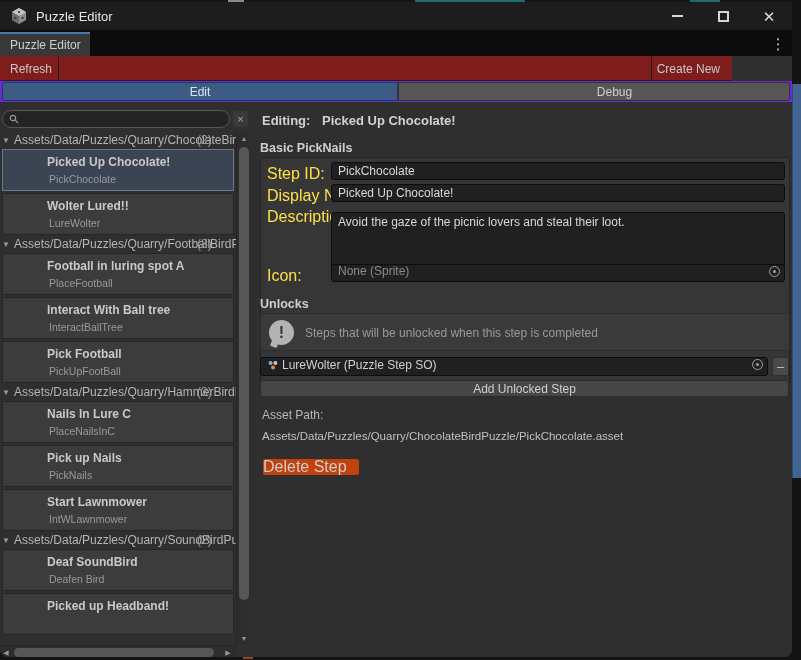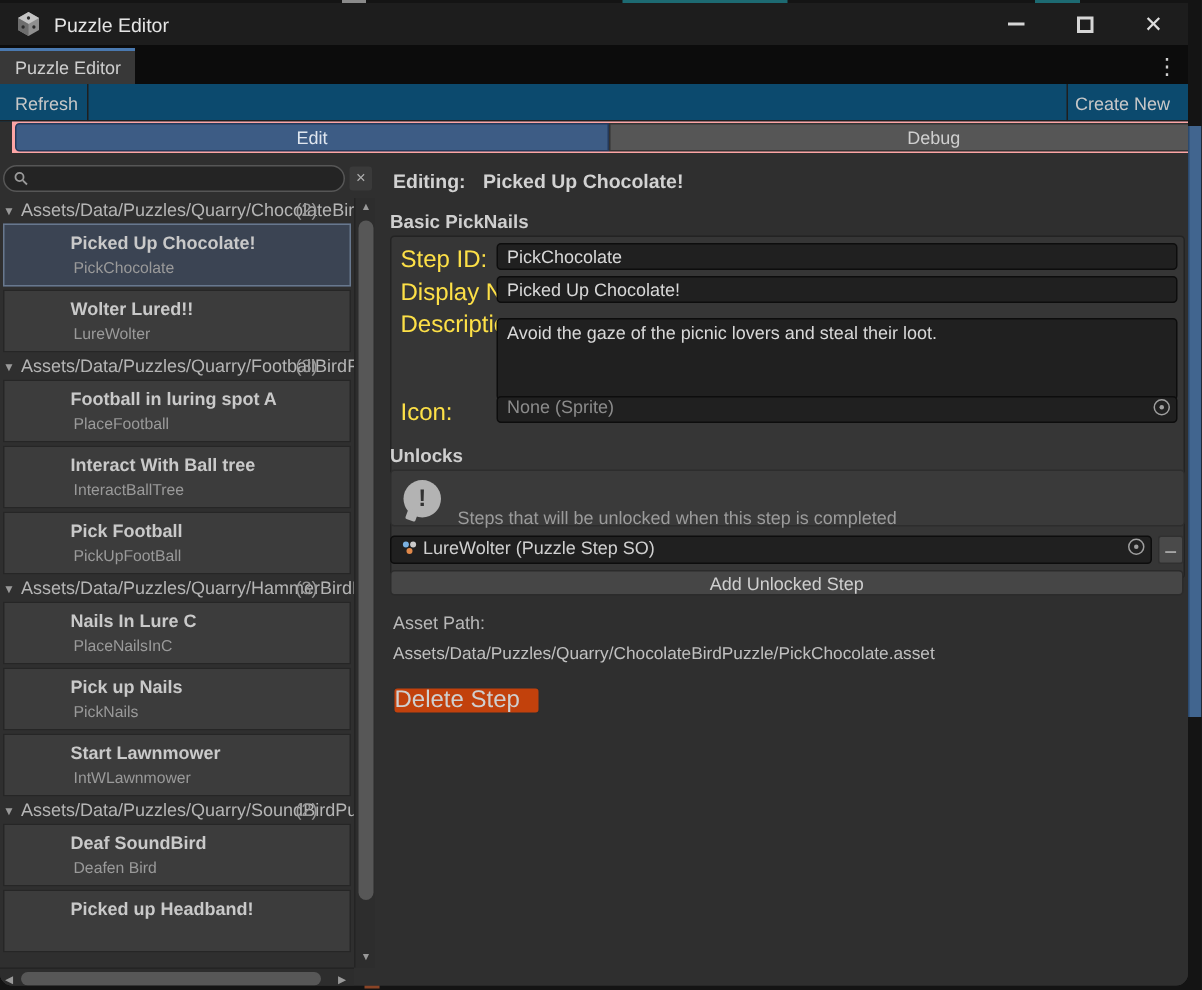--- a/index.html
+++ b/index.html
@@ -25,27 +25,27 @@
   .ctrl .max-glyph { width:11px; height:11px; border:2px solid #d6d6d6; }
   .ctrl .close-glyph { font-size:15px; line-height:1; }
 
   .tabbar { left:0; top:28px; width:792px; height:26px; background:#0c0c0c; }
   .doc-tab { left:0; top:2px; width:90px; height:24px; background:#383838;
              border-top:2px solid #4a79b0; color:#cfcfcf; font-size:12px;
              display:flex; align-items:center; padding-left:10px; }
   .kebab { right:6px; top:5px; width:16px; height:18px; color:#cfcfcf; font-size:15px;
            display:flex; align-items:center; justify-content:center; }
 
-  .toolbar { left:0; top:54px; width:792px; height:25px; background:#0c4a6e; border-bottom:1px solid #1f1f1f;text-align:center; }
+  .toolbar { left:0; top:54px; width:732px; height:25px; background:#7f1d1d; border-bottom:1px solid #1f1f1f;text-align:center; }
   .tb-btn { height:25px; display:flex; align-items:center; padding:0 10px; color:#c8c8c8; font-size:12px; }
   .tb-left { left:0; top:0; }
   .tb-right { right:2px; top:0; }
   .sep { top:0; width:1px; height:25px; background:#1f1f1f; }
 
-  .mode-row { left:0; top:79px; width:792px; height:21px; background:#fca5a5;margin-left:8px; }
+  .mode-row { left:0; top:79px; width:792px; height:21px; background:#6d28d9; }
   .mode-btn { top:1px; height:19px; display:flex; align-items:center; justify-content:center; font-size:12px; }
   .mode-edit { left:2px; width:396px; background:#3d5c85; border:1px solid #24395a;
                border-radius:3px 0 0 3px; color:#dfe6ef; }
   .mode-debug { left:398px; width:392px; background:#565656; border:1px solid #333333;
                 border-radius:0 3px 3px 0; color:#cfcfcf;padding-left:41px; }
 
   
   .left-panel { left:0; top:100px; width:252px; height:557px; background:#2f2f2f; }
   .search-field { left:2px; top:8px; width:228px; height:18px; background:#242424;
                   border:1px solid #565656; border-radius:9px; display:flex; align-items:center; padding-left:6px; }
@@ -90,21 +90,21 @@
   .picker span { width:3px; height:3px; background:#9f9f9f; border-radius:50%; }
 
   .unlocks-title { left:8px; top:195px; }
   .helpbox { left:8px; top:211px; width:530px; height:38px; background:#3a3a3a; border:1px solid #2d2d2d;
              border-radius:3px; }
   .help-icon { position:absolute; left:8px; top:6px; width:25px; height:25px; background:#b3b3b3;
                border-radius:50%; display:flex; align-items:center; justify-content:center;
                color:#333; font-weight:bold; font-size:16px; }
   .help-icon::after { content:""; position:absolute; left:2px; bottom:-2px; width:7px; height:7px;
                       background:#b3b3b3; transform:rotate(20deg); border-radius:1px; }
-  .help-text { position:absolute; left:44px; top:12px; font-size:12px; color:#9b9b9b;margin-top:12px; }
+  .help-text { position:absolute; left:44px; top:12px; font-size:12px; color:#9b9b9b; }
 
   .entry-row { left:8px; top:255px; width:508px; height:19px; }
   .so-icon { width:12px; height:12px; margin-right:3px; }
   .entry-label { color:#d0d0d0; }
   .minus-btn { left:520px; top:255px; width:17px; height:19px; background:#4a4a4a; border:1px solid #303030;
                border-radius:2px; color:#c8c8c8; font-size:13px; display:flex; align-items:center; justify-content:center; }
   .add-btn { left:8px; top:278px; width:529px; height:17px; background:#464646; border:1px solid #2b2b2b;
              border-radius:3px; color:#cfcfcf; font-size:12px; display:flex; align-items:center; justify-content:center; }
 
   .asset-path-lbl { left:10px; top:306px; font-size:12px; color:#b8b8b8; }

